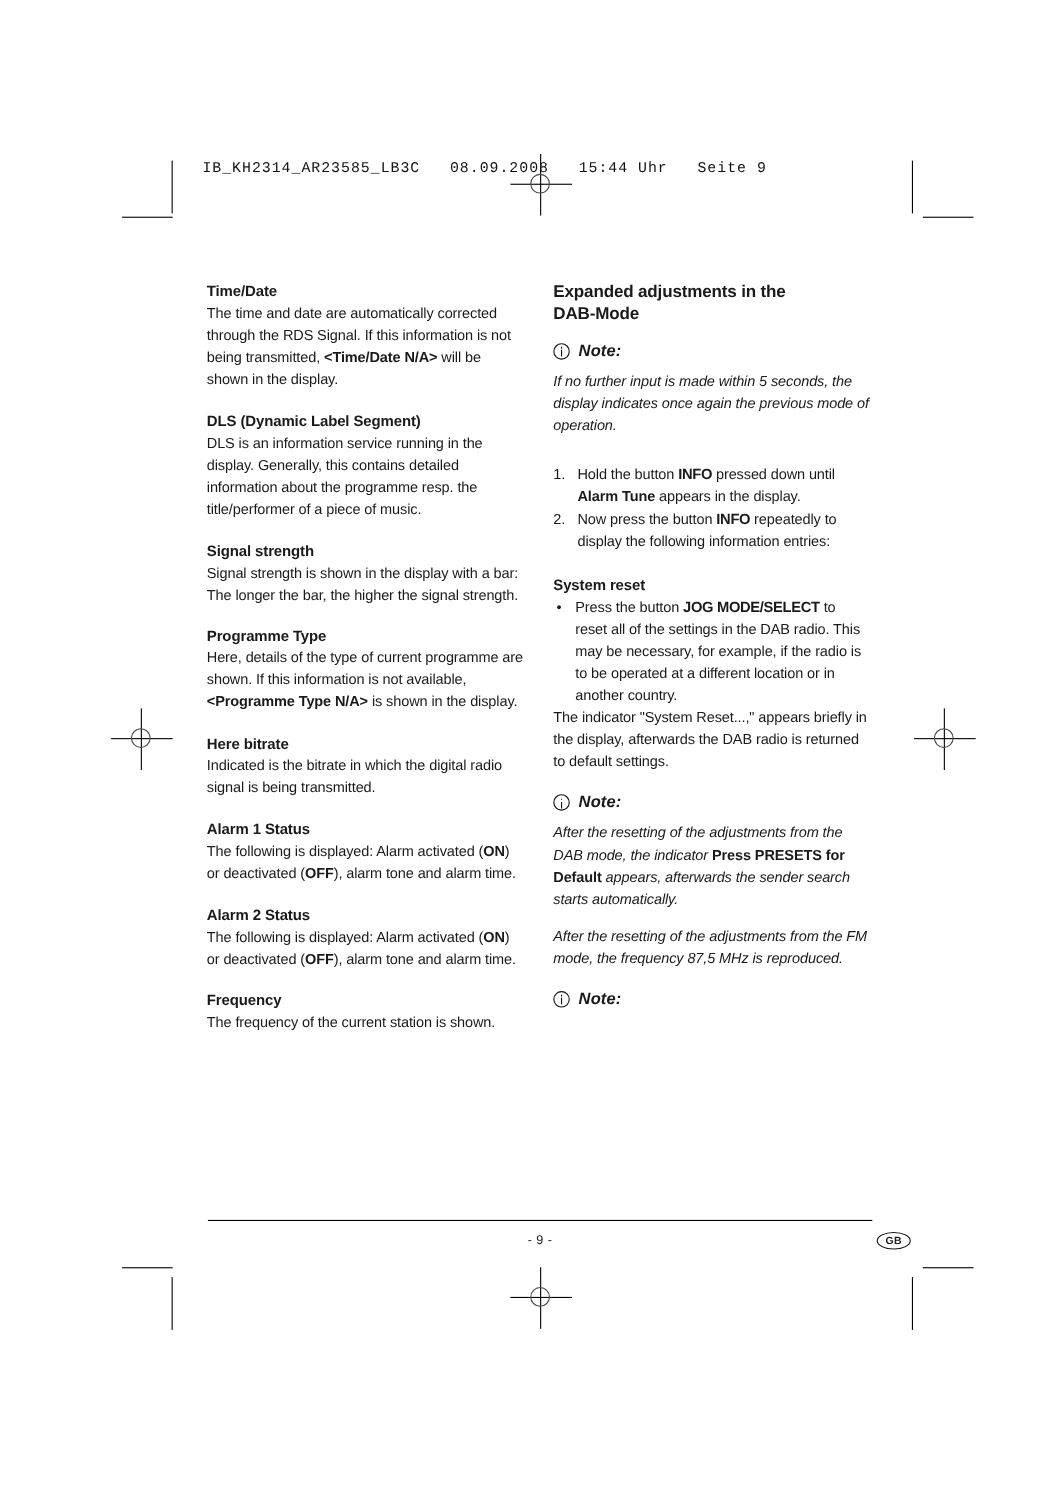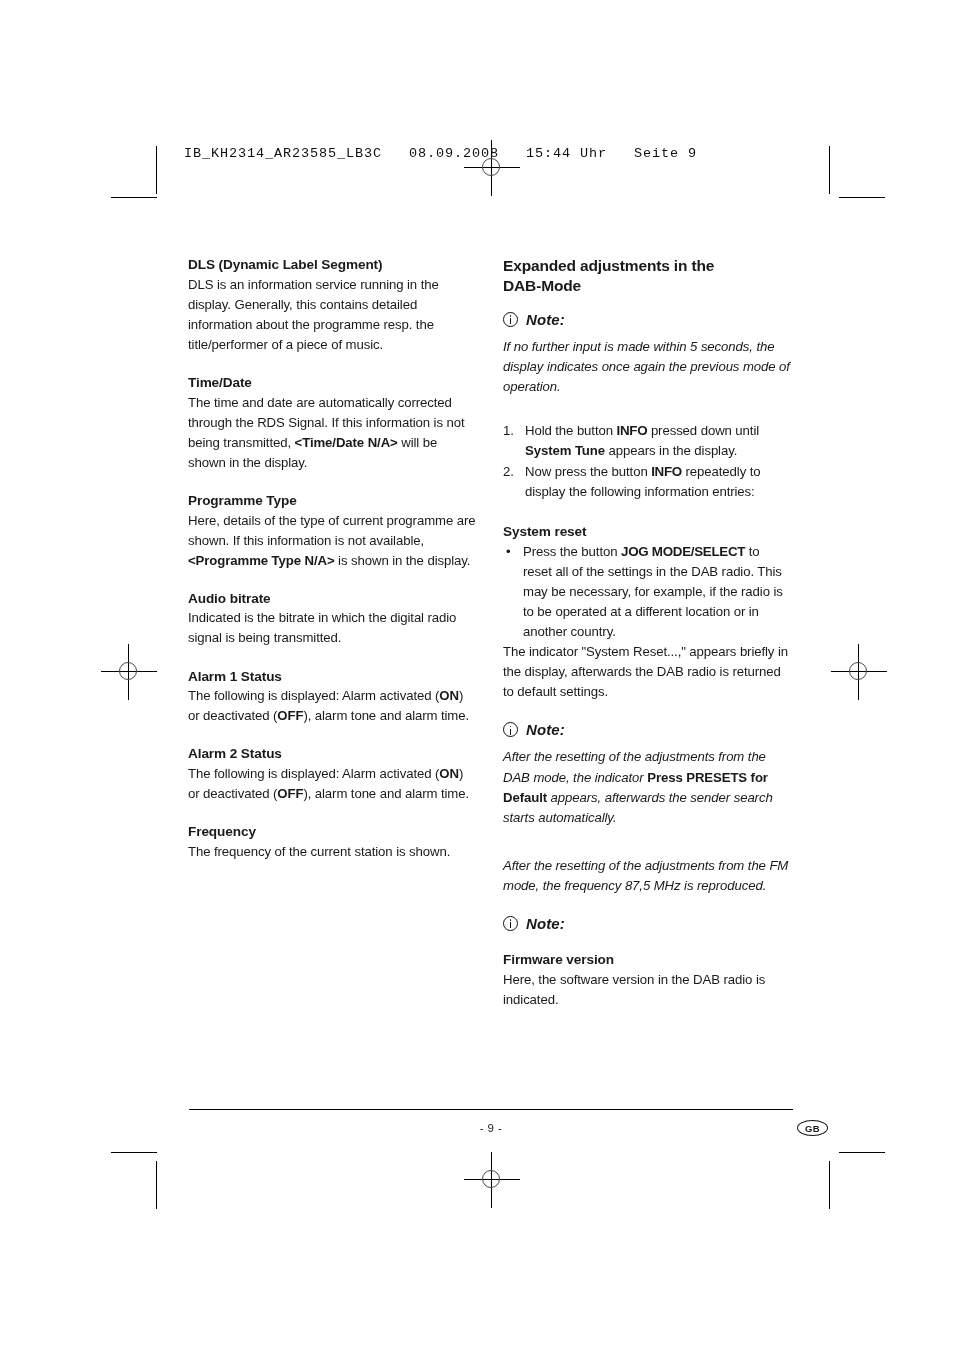--- a/index.html
+++ b/index.html
@@ -251,37 +251,41 @@
     <div class="cx"></div>
       <div class="cy"></div>
       <div class="ring"></div>
   </div>
 
   <div class="file-header">IB_KH2314_AR23585_LB3C   08.09.2008   15:44 Uhr   Seite 9</div>
 
   <div class="col col-left">
 
     <div class="gap-block">
+      <h2 class="sub">Time/Date</h2>
+      <p class="body"><span>The time and date are automatically corrected through the RDS Signal. If this information is not being transmitted, </span><b class="ui">&lt;Time/Date N/A&gt;</b><span> will be shown in the display.</span></p>
+    </div>
+
+    <div class="gap-block">
       <h2 class="sub">DLS (Dynamic Label Segment)</h2>
       <p class="body">DLS is an information service running in the display. Generally, this contains detailed information about the programme resp. the title/performer of a piece of music.</p>
     </div>
 
     <div class="gap-block">
-      <h2 class="sub">Time/Date</h2>
-      <p class="body"><span>The time and date are automatically corrected through the RDS Signal. If this information is not being transmitted, </span><b class="ui">&lt;Time/Date N/A&gt;</b><span> will be shown in the display.</span></p>
-    </div>
-
+      <h2 class="sub">Signal strength</h2>
+      <p class="body">Signal strength is shown in the display with a bar: The longer the bar, the higher the signal strength.</p>
+    </div>
 
     <div class="gap-block">
       <h2 class="sub">Programme Type</h2>
       <p class="body"><span>Here, details of the type of current programme are shown. If this information is not available, </span><b class="ui">&lt;Programme Type N/A&gt;</b><span> is shown in the display.</span></p>
     </div>
 
     <div class="gap-block">
-      <h2 class="sub">Audio bitrate</h2>
+      <h2 class="sub">Here bitrate</h2>
       <p class="body">Indicated is the bitrate in which the digital radio signal is being transmitted.</p>
     </div>
 
     <div class="gap-block">
       <h2 class="sub">Alarm 1 Status</h2>
       <p class="body"><span>The following is displayed: Alarm activated (</span><b class="ui">ON</b><span>) or deactivated (</span><b class="ui">OFF</b><span>), alarm tone and alarm time.</span></p>
     </div>
 
     <div class="gap-block">
       <h2 class="sub">Alarm 2 Status</h2>
@@ -305,21 +309,21 @@
     <div class="gap-small" style="margin-top:14px;">
       <div class="note-head">
         <span class="info-icon"></span>
         <span class="note-label">Note:</span>
       </div>
       <p class="body it">If no further input is made within 5 seconds, the display indicates once again the previous mode of operation.</p>
     </div>
 
     <ol class="steps" style="margin-top:24px; margin-bottom:21px;">
       <li>
-        <span class="num">1.</span><span>Hold the button </span><b class="btn">INFO</b><span> pressed down until </span><b class="ui">System Tune</b><span> appears in the display.</span>
+        <span class="num">1.</span><span>Hold the button </span><b class="btn">INFO</b><span> pressed down until </span><b class="ui">Alarm Tune</b><span> appears in the display.</span>
       </li>
       <li>
         <span class="num">2.</span><span>Now press the button </span><b class="btn">INFO</b><span> repeatedly to display the following information entries:</span>
       </li>
     </ol>
 
     <div class="gap-block">
       <h2 class="sub">System reset</h2>
       <ul class="bullets">
         <li>
@@ -327,35 +331,31 @@
         </li>
       </ul>
       <p class="body">The indicator "System Reset...," appears briefly in the display, afterwards the DAB radio is returned to default settings.</p>
     </div>
 
     <div class="gap-block">
       <div class="note-head">
         <span class="info-icon"></span>
         <span class="note-label">Note:</span>
       </div>
-      <p class="body it" style="margin-bottom:28px;"><span>After the resetting of the adjustments from the DAB mode, the indicator </span><span class="upright-bold">Press PRESETS for Default</span><span> appears, afterwards the sender search starts automatically.</span></p>
+      <p class="body it" style="margin-bottom:13px;"><span>After the resetting of the adjustments from the DAB mode, the indicator </span><span class="upright-bold">Press PRESETS for Default</span><span> appears, afterwards the sender search starts automatically.</span></p>
       <p class="body it">After the resetting of the adjustments from the FM mode, the frequency 87,5 MHz is reproduced.</p>
     </div>
 
     <div class="gap-block">
       <div class="note-head">
         <span class="info-icon"></span>
         <span class="note-label">Note:</span>
       </div>
     </div>
 
-    <div>
-      <h2 class="sub">Firmware version</h2>
-      <p class="body">Here, the software version in the DAB radio is indicated.</p>
-    </div>
 
   </div>
 
   <div class="footer-rule"></div>
   <div class="page-number">- 9 -</div>
   <div class="lang-badge">GB</div>
 
 </div>
 
 </body></html>

